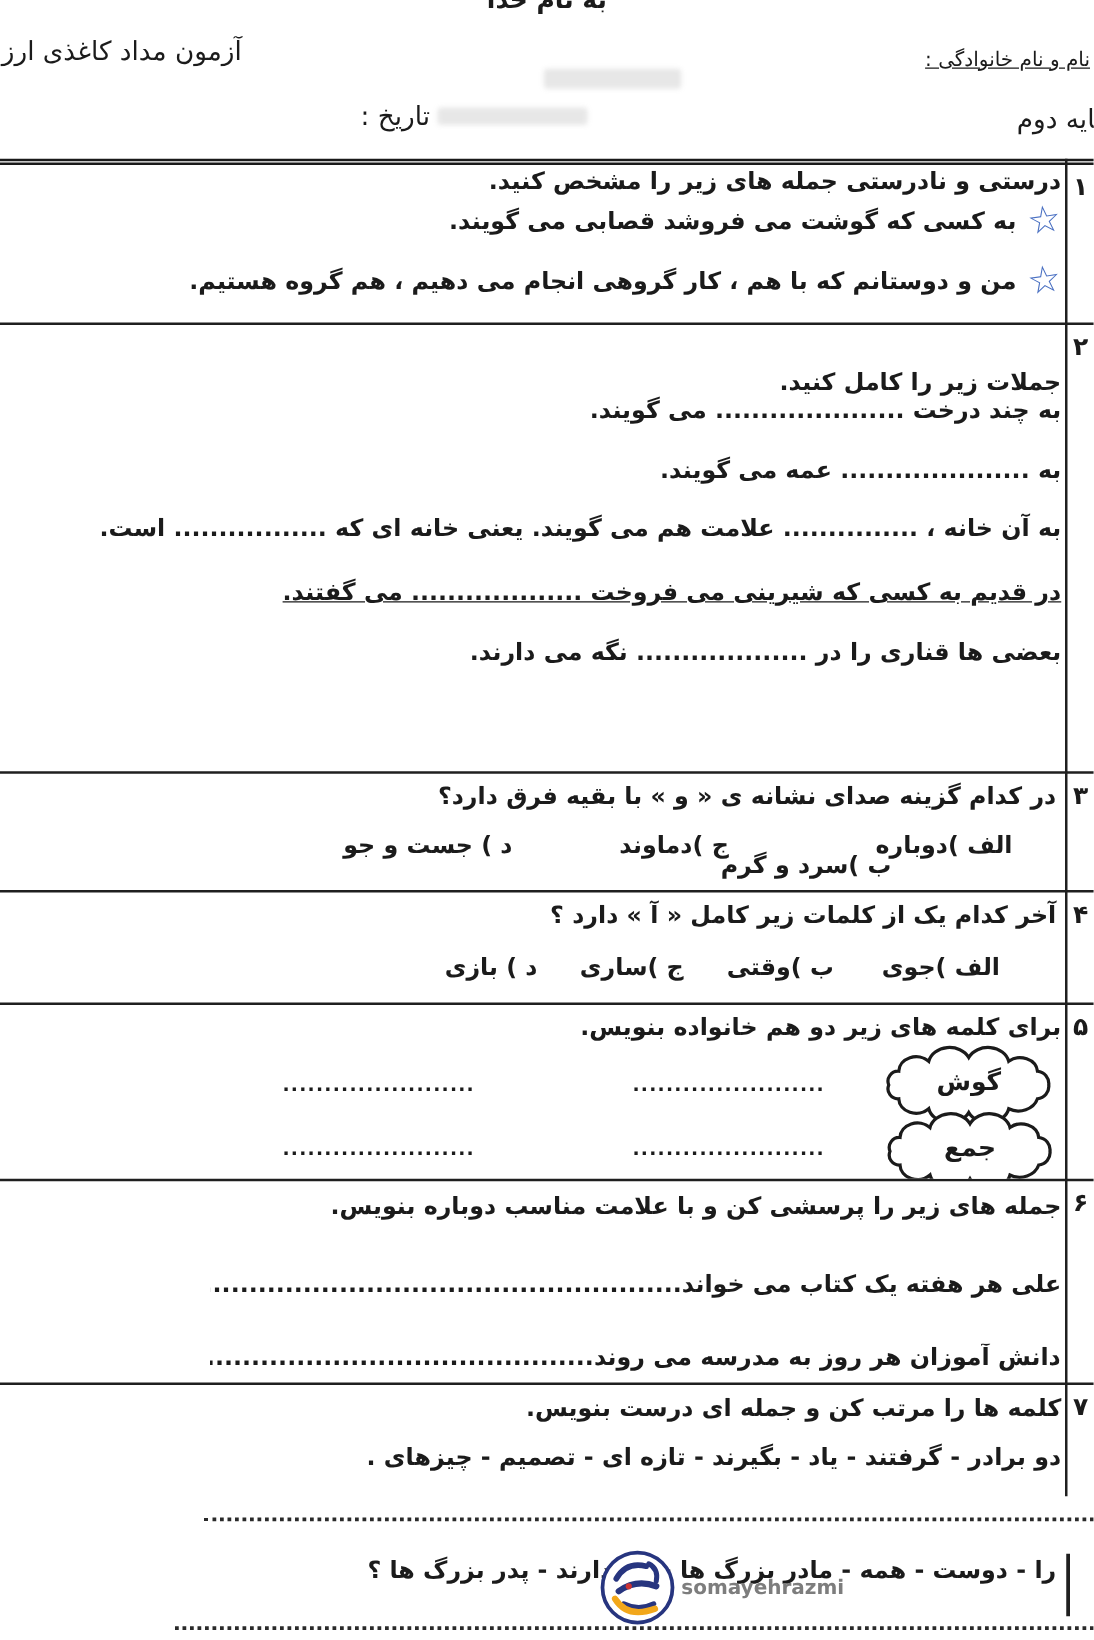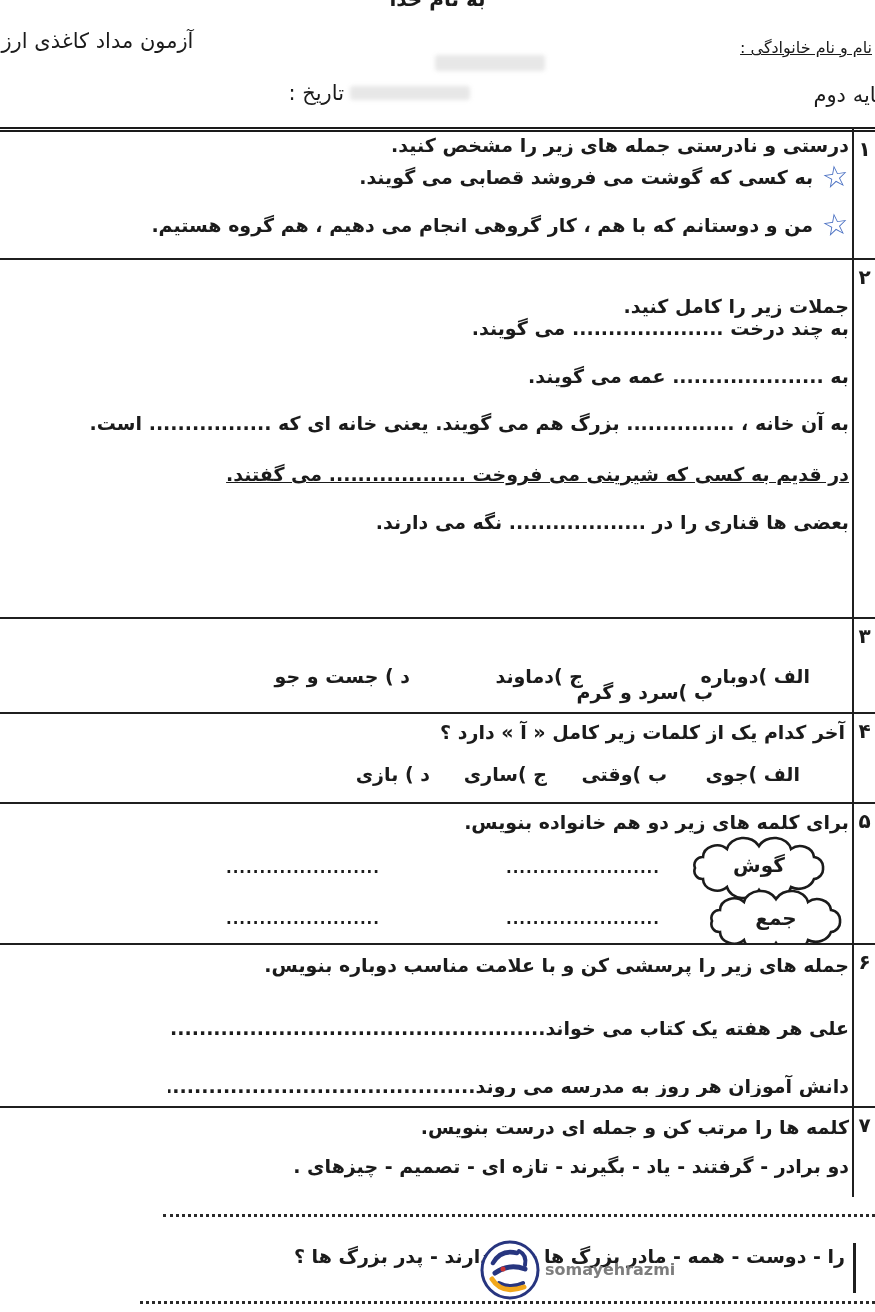--- a/index.html
+++ b/index.html
@@ -72,47 +72,48 @@
       <span class="star">☆</span>
       <span>من و دوستانم که با هم ، کار گروهی انجام می دهیم ، هم گروه هستیم.</span>
     </div>
   </div>
 
   <div class="q-row" style="height:357px;">
     <div class="q-num">۲</div>
     <div class="q-line" style="top:3px;margin-top:32px;">جملات زیر را کامل کنید.</div>
     <div class="q-line" style="top:57px;">به چند درخت ..................... می گویند.</div>
     <div class="q-line" style="top:105px;">به ..................... عمه می گویند.</div>
-    <div class="q-line" style="top:152px;">به آن خانه ، ............... بزرگ هم می گویند. یعنی خانه ای که ................. است.</div>
+    <div class="q-line" style="top:152px;">به آن خانه ، ............... علامت هم می گویند. یعنی خانه ای که ................. است.</div>
     <div class="q-line" style="top:203px;text-decoration:underline;">در قدیم به کسی که شیرینی می فروخت ................... می گفتند.</div>
     <div class="q-line" style="top:251px;">بعضی ها قناری را در ................... نگه می دارند.</div>
   </div>
 
   <div class="q-row" style="height:93px;">
     <div class="q-num">۳</div>
+    <div class="q-line" style="top:7px;right:30px;">در کدام گزینه صدای نشانه ی « و » با بقیه فرق دارد؟</div>
     <div class="opt" style="top:46px;right:65px;">الف )دوباره</div>
     <div class="opt" style="top:46px;right:162px;margin-top:16px;">ب )سرد و گرم</div>
     <div class="opt" style="top:46px;right:292px;">ج )دماوند</div>
     <div class="opt" style="top:46px;right:465px;">د ) جست و جو</div>
   </div>
 
   <div class="q-row" style="height:88px;">
     <div class="q-num">۴</div>
     <div class="q-line" style="top:7px;right:30px;">آخر کدام یک از کلمات زیر کامل « آ » دارد ؟</div>
     <div class="opt" style="top:49px;right:75px;">الف )جوی</div>
     <div class="opt" style="top:49px;right:208px;">ب )وقتی</div>
     <div class="opt" style="top:49px;right:328px;">ج )ساری</div>
     <div class="opt" style="top:49px;right:445px;">د ) بازی</div>
   </div>
 
   <div class="q-row" style="height:139px;">
     <div class="q-num">۵</div>
     <div class="q-line" style="top:7px;">برای کلمه های زیر دو هم خانواده بنویس.</div>
 
-    <div class="cloud" style="top:32px;right:41px;">
+    <div class="cloud" style="top:32px;right:25px;">
       <svg viewBox="0 0 150 64">
         <path d="M139 32 A10 10 0 0 1 130 43 A16 14 0 0 1 107 51 A17 14 0 0 1 75 54 A17 14 0 0 1 43 51 A14 12 0 0 1 19 43 A8 8 0 0 1 11 32 A8 8 0 0 1 19 21 A14 12 0 0 1 43 13 A17 14 0 0 1 75 10 A17 14 0 0 1 107 13 A14 12 0 0 1 130 21 A10 10 0 0 1 139 32 Z" fill="#ffffff" stroke="#1b1b1b" stroke-width="2.6"></path>
       </svg>
       <span class="w">گوش</span>
     </div>
     <div class="cloud" style="top:85px;right:24px;">
       <svg viewBox="0 0 150 64">
         <path d="M139 32 A10 10 0 0 1 130 43 A16 14 0 0 1 107 51 A17 14 0 0 1 75 54 A17 14 0 0 1 43 51 A14 12 0 0 1 19 43 A8 8 0 0 1 11 32 A8 8 0 0 1 19 21 A14 12 0 0 1 43 13 A17 14 0 0 1 75 10 A17 14 0 0 1 107 13 A14 12 0 0 1 130 21 A10 10 0 0 1 139 32 Z" fill="#ffffff" stroke="#1b1b1b" stroke-width="2.6"></path>
       </svg>
       <span class="w">جمع</span>

